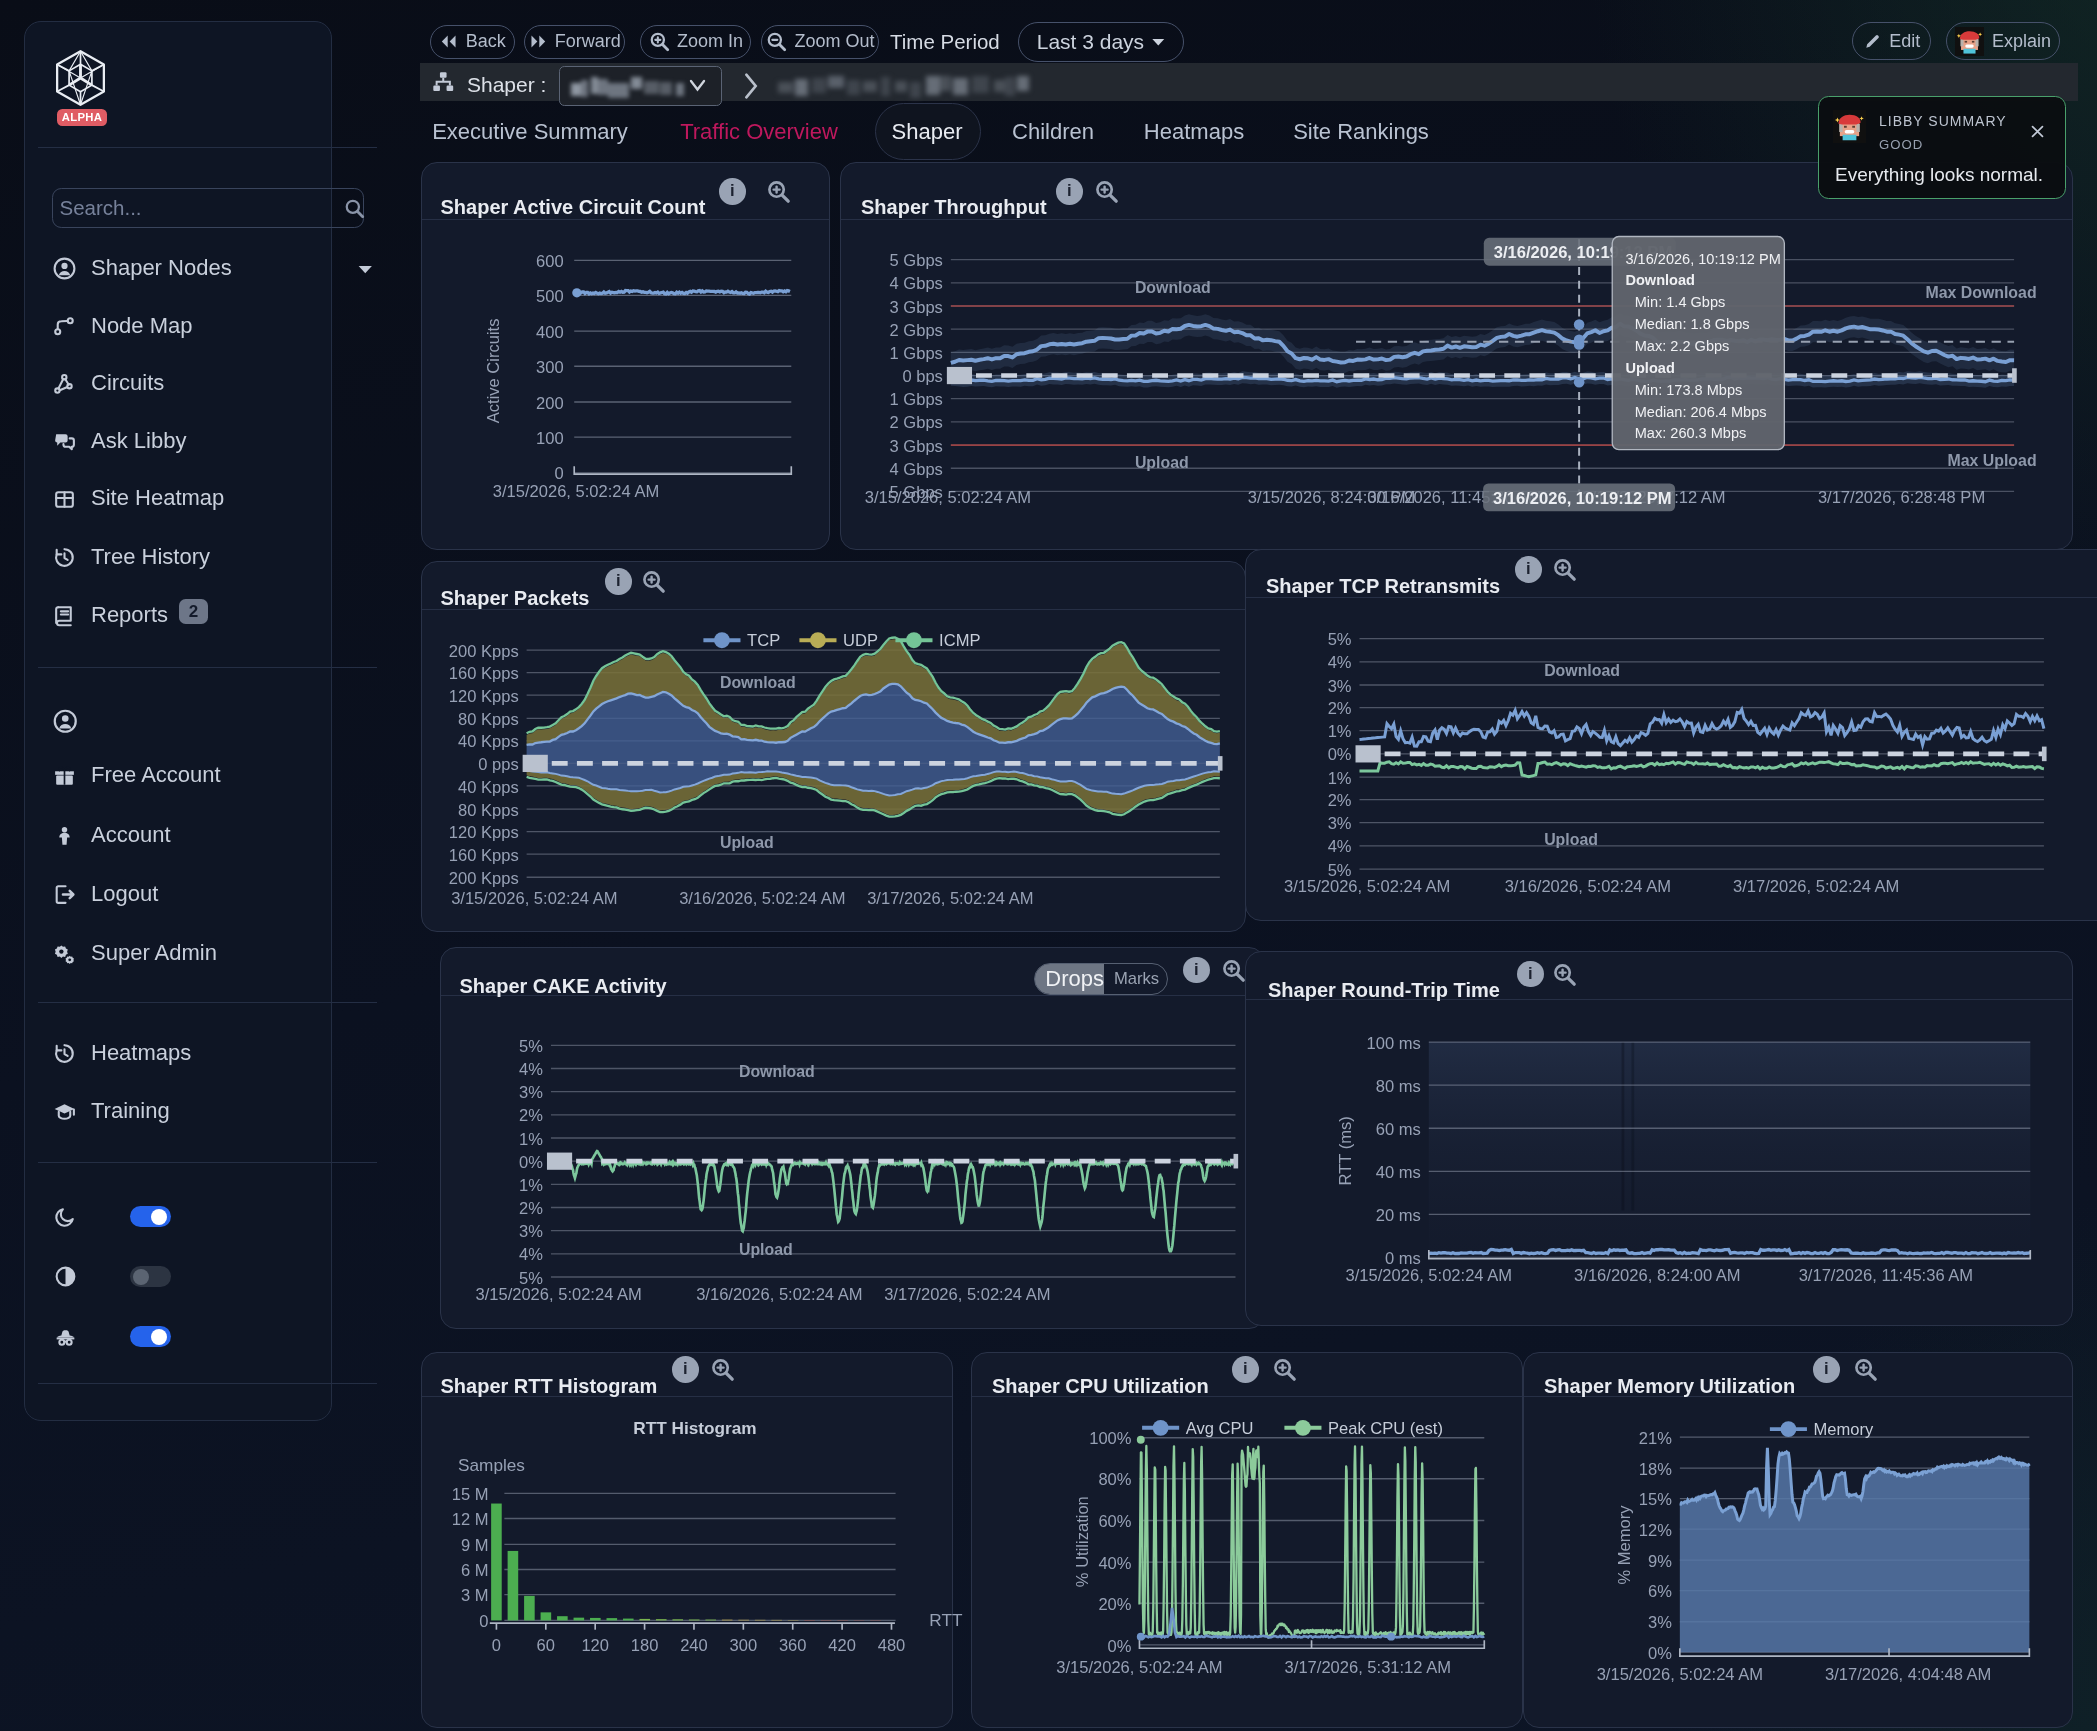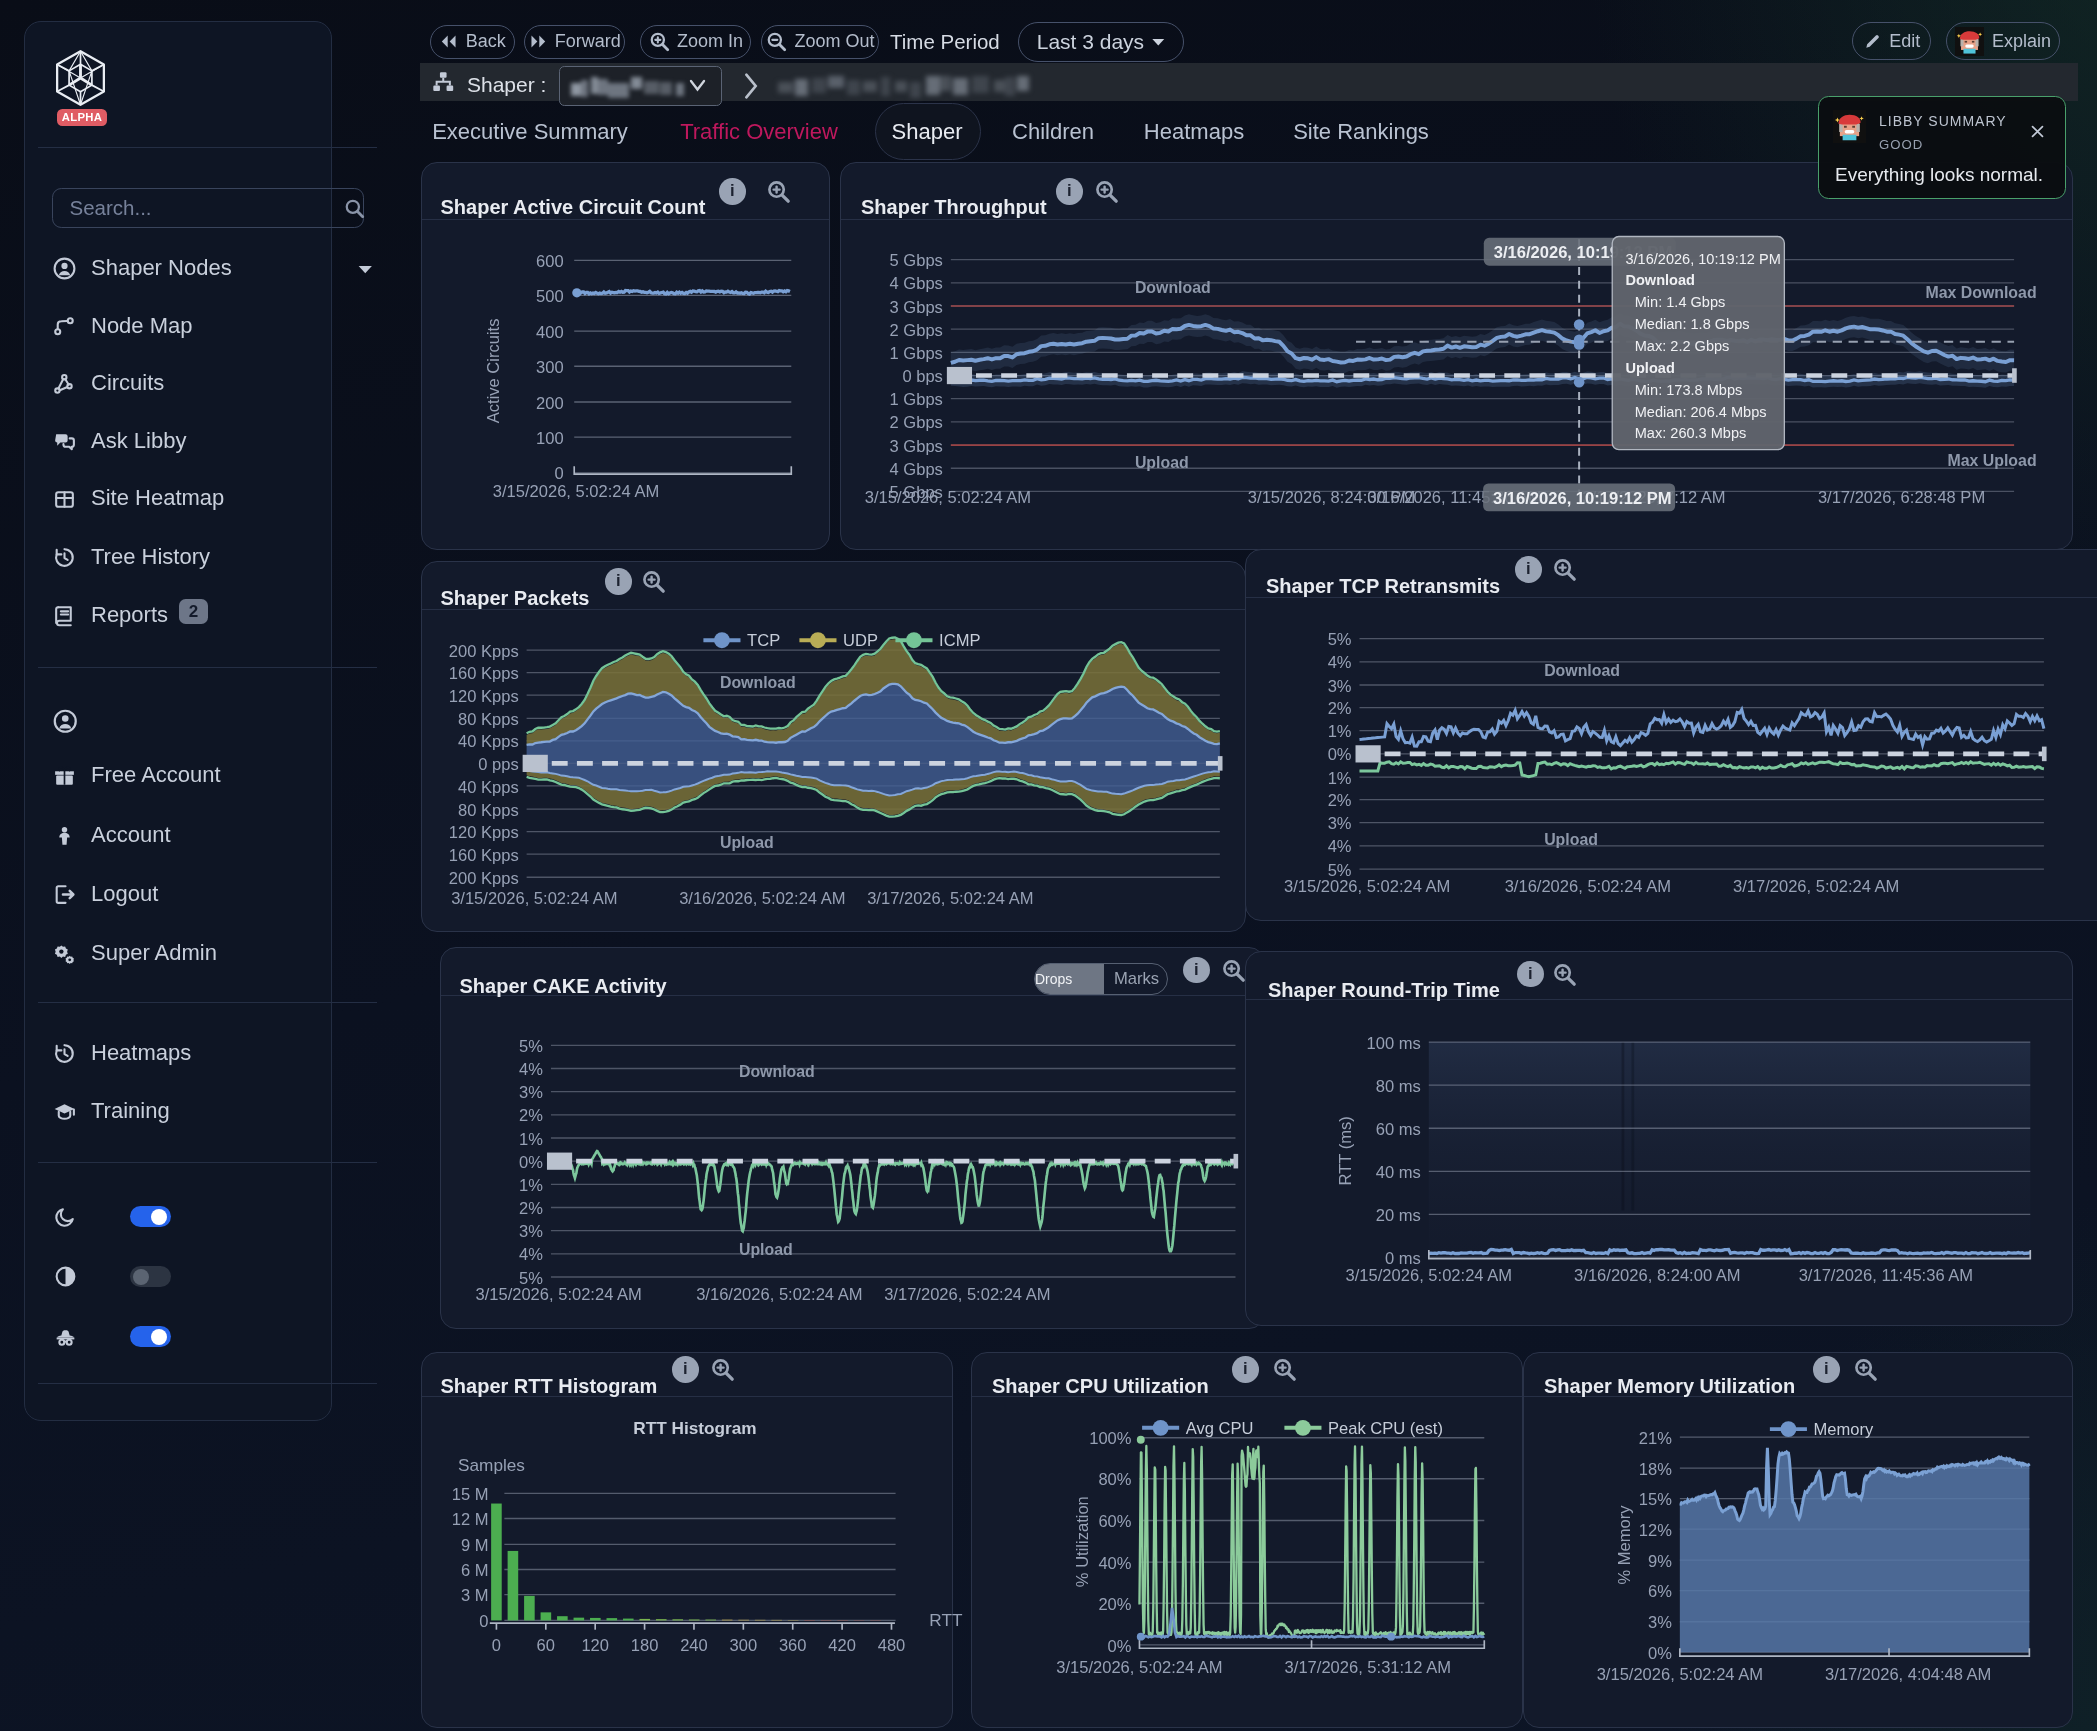--- a/index.html
+++ b/index.html
@@ -10,21 +10,21 @@
   radial-gradient(927px 1059px at 105% 104%, rgba(18,50,40,0.5), rgba(18,50,40,0) 58%),
   linear-gradient(168deg, #090d17 0%, #0b1120 50%, #0d1526 100%);
  position:relative; color:#c7ceda;
 }
 .abs{position:absolute;}
 .sidebar{left:24px;top:21px;width:308px;height:1400px;background:#0e1524;
  border:1.3px solid #232d42;border-radius:17px;}
 .sdiv{position:absolute;left:13.2px;width:339px;height:0;border-top:1.3px solid #242e44;}
 .navitem{position:absolute;left:26.5px;font-size:22px;color:#c9d0dc;}
 .search{position:absolute;left:26.5px;top:166px;width:312px;height:40px;border:1.3px solid #39445c;
- border-radius:9.3px;color:#76819a;font-size:20.5px;line-height:37px;padding-left:17px;}
+ border-radius:9.3px;color:#76819a;font-size:20.5px;line-height:37px;padding-left:7px;}
 .badge2{position:absolute;left:88px;top:-3.3px;width:29px;height:25px;background:#6d7688;border-radius:6.6px;
  color:#141b2b;font-size:17px;font-weight:bold;text-align:center;line-height:25px;}
 .card{position:absolute;background:#131a2b;border:1.3px solid #2a3349;border-radius:16px;}
 .chead{position:absolute;left:0;top:0;right:0;border-bottom:1.3px solid #262f45;}
 .ctitle{position:absolute;top:17px;font-size:20px;font-weight:bold;color:#e8ebf1;white-space:nowrap;margin-top:16px;}
 .pill{position:absolute;border:1.3px solid #46516a;border-radius:661px;color:#b4bdcc;font-size:18px;
  display:flex;align-items:center;justify-content:center;gap:6.6px;white-space:nowrap;}
 .tab{position:absolute;font-size:22px;color:#b9c2d1;white-space:nowrap;}
 .crumb{position:absolute;left:420px;top:63px;width:1658px;height:38px;background:#23282f;}
 .icircle{position:absolute;width:26.5px;height:26.5px;border-radius:50%;background:#99a3b4;color:#1c2230;
@@ -471,21 +471,21 @@
 <div class="card" style="left:440px;top:947px;width:825px;height:382px">
     <div class="chead" style="height:48px"></div>
     <div class="ctitle" style="left:18.5px;top:11.3px">Shaper CAKE Activity</div>
     <div class="icircle" style="left:742px;top:8.6px">i</div>
     <svg class="abs" style="left:779px;top:8.6px" width="26.5" height="26.5" viewBox="0 0 24 24">
       <circle cx="10.5" cy="10.5" r="6.5" stroke="#99a3b4" stroke-width="2.4" fill="none"></circle>
       <path d="M15.5 15.5 L21 21" stroke="#99a3b4" stroke-width="3" stroke-linecap="round"></path>
       <path d="M10.5 7.8 V13.2 M7.8 10.5 H13.2" stroke="#99a3b4" stroke-width="2.2" stroke-linecap="round"></path>
     </svg>
     <div class="abs" style="left:593px;top:14.6px;width:134px;height:32px;border:1.3px solid #566072;border-radius:661px;overflow:hidden">
-      <div style="position:absolute;left:0;top:0;width:69px;height:32px;background:#6e7684;color:#f0f2f5;font-size:14px;text-align:left;line-height:30px">Drops</div>
+      <div style="position:absolute;left:0;top:0;width:69px;height:32px;background:#6e7684;color:#f0f2f5;font-size:22px;text-align:right;line-height:30px">Drops</div>
       <div style="position:absolute;left:69px;top:0;width:65px;height:32px;color:#9aa3b2;font-size:16.6px;text-align:center;line-height:30px">Marks</div>
     </div>
     <svg class="abs" style="left:0;top:0" width="825" height="382" viewBox="0 0 1246 577">
       <line x1="166" y1="147" x2="1200" y2="147" stroke="rgba(150,158,175,0.45)" stroke-width="2"></line>
       <line x1="166" y1="182" x2="1200" y2="182" stroke="rgba(150,158,175,0.45)" stroke-width="2"></line>
       <line x1="166" y1="217" x2="1200" y2="217" stroke="rgba(150,158,175,0.45)" stroke-width="2"></line>
       <line x1="166" y1="252" x2="1200" y2="252" stroke="rgba(150,158,175,0.45)" stroke-width="2"></line>
       <line x1="166" y1="287" x2="1200" y2="287" stroke="rgba(150,158,175,0.45)" stroke-width="2"></line>
       <line x1="166" y1="322" x2="1200" y2="322" stroke="rgba(150,158,175,0.45)" stroke-width="2"></line>
       <line x1="166" y1="357" x2="1200" y2="357" stroke="rgba(150,158,175,0.45)" stroke-width="2"></line>

